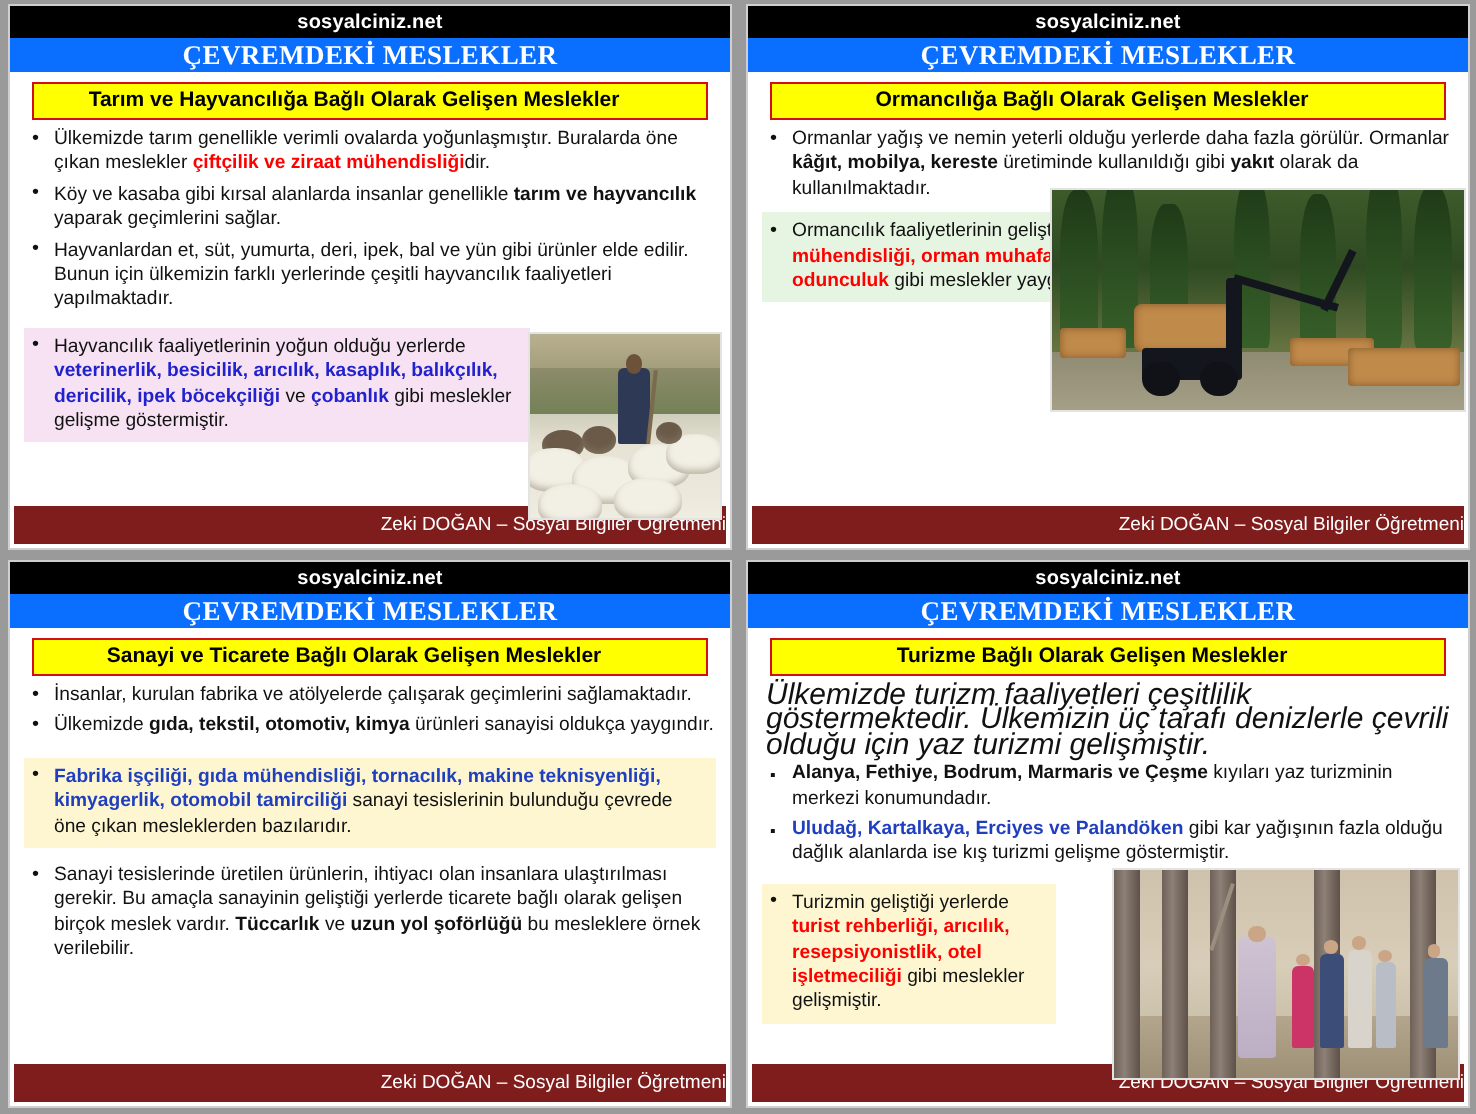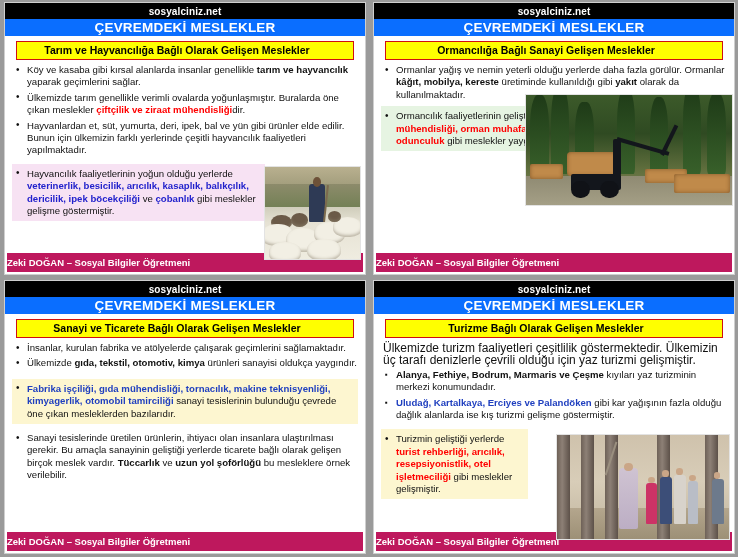--- a/index.html
+++ b/index.html
@@ -52,47 +52,48 @@
     height: 17px;
     background: #0a6eff;
     color: #ffffff;
     font-size: 13.5px;
     font-weight: bold;
     display: flex;
     align-items: center;
     justify-content: center;
     letter-spacing: 0.2px;
     flex: 0 0 auto;
+    font-family: Liberation Serif, serif;
   }
   .body {
     flex: 1 1 auto;
     position: relative;
     padding: 5px 7px 0 7px;
     box-sizing: border-box;
   }
   .subbanner {
     background: #ffff00;
     border: 1px solid #d01010;
     color: #000000;
     font-size: 10.5px;
     font-weight: bold;
     text-align: center;
     padding: 2px 20px 3px 4px;
     margin: 0 4px 4px 4px;
     box-sizing: border-box;
   }
   .footer {
     height: 19px;
-    background: #be185d;
+    background: #7f1d1d;
     color: #ffffff;
     font-size: 9.5px;
-    font-weight: bold;
+    font-weight: normal;
     display: flex;
     align-items: center;
-    justify-content: flex-start;
+    justify-content: flex-end;
     flex: 0 0 auto;
     margin: 0 2px 2px 2px;
   }
   ul.blist {
     list-style: none;
     margin: 0;
     padding: 0;
   }
   ul.blist > li {
     position: relative;
@@ -109,24 +110,25 @@
     top: -0.5px;
     font-size: 10px;
     color: #111111;
   }
   ul.blist.sq > li::before {
     content: "\25AA";
     font-size: 8px;
     top: 0.5px;
   }
   .plain-para {
-    font-size: 12px;
+    font-size: 15px;
     line-height: 12.4px;
     color: #111111;
     margin: 0 0 2px 2px;
+    font-style: italic;
   }
   .hl {
     box-sizing: border-box;
     padding: 4px 4px 4px 0;
     margin: 3px 0 3px 0;
   }
   .hl-pink { background: #f7e2f3; }
   .hl-green { background: #e6f4e2; }
   .hl-yellow { background: #fdf6d0; }
   .hl ul.blist > li { margin-bottom: 0; }
@@ -242,22 +244,22 @@
       <div class="topbar">
         <span>sosyalciniz.net</span>
       </div>
       <div class="titlebar">
         <span>ÇEVREMDEKİ MESLEKLER</span>
       </div>
       <div class="body">
         <div class="subbanner">Tarım ve Hayvancılığa Bağlı Olarak Gelişen Meslekler</div>
 
         <ul class="blist">
+          <li><span><span>Ülkemizde tarım genellikle verimli ovalarda yoğunlaşmıştır. Buralarda öne çıkan meslekler </span><span class="red">çiftçilik ve ziraat mühendisliği</span><span>dir.</span></span></li>
           <li><span><span>Köy ve kasaba gibi kırsal alanlarda insanlar genellikle </span><span class="b">tarım ve hayvancılık</span><span> yaparak geçimlerini sağlar.</span></span></li>
-          <li><span><span>Ülkemizde tarım genellikle verimli ovalarda yoğunlaşmıştır. Buralarda öne çıkan meslekler </span><span class="red">çiftçilik ve ziraat mühendisliği</span><span>dir.</span></span></li>
           <li><span><span>Hayvanlardan et, süt, yumurta, deri, ipek, bal ve yün gibi ürünler elde edilir. Bunun için ülkemizin farklı yerlerinde çeşitli hayvancılık faaliyetleri yapılmaktadır.</span></span></li>
         </ul>
 
         <div class="hl hl-pink" style="margin-top:7px; width:253px;">
           <ul class="blist">
             <li><span><span>Hayvancılık faaliyetlerinin yoğun olduğu yerlerde </span><span class="blue">veterinerlik, besicilik, arıcılık, kasaplık, balıkçılık, dericilik, ipek böcekçiliği</span><span> ve </span><span class="blue">çobanlık</span><span> gibi meslekler gelişme göstermiştir.</span></span></li>
           </ul>
         </div>
 
         <div class="photo ph-sheep" style="left:259px; top:130px; width:97px; height:94px;">
@@ -288,21 +290,21 @@
 
   <div class="slide-cell">
     <div class="slide">
       <div class="topbar">
         <span>sosyalciniz.net</span>
       </div>
       <div class="titlebar">
         <span>ÇEVREMDEKİ MESLEKLER</span>
       </div>
       <div class="body">
-        <div class="subbanner">Ormancılığa Bağlı Sanayi Gelişen Meslekler</div>
+        <div class="subbanner">Ormancılığa Bağlı Olarak Gelişen Meslekler</div>
 
         <ul class="blist">
           <li><span><span>Ormanlar yağış ve nemin yeterli olduğu yerlerde daha fazla görülür. Ormanlar </span><span class="b">kâğıt, mobilya, kereste</span><span> üretiminde kullanıldığı gibi </span><span class="b">yakıt</span><span> olarak da kullanılmaktadır.</span></span></li>
         </ul>
 
         <div class="hl hl-green" style="margin-top:5px;">
           <ul class="blist">
             <li><span><span>Ormancılık faaliyetlerinin geliştiği yerlerde </span><span class="red">orman işçiliği, orman mühendisliği, orman muhafaza memurluğu, mobilyacılık, kerestecilik ve odunculuk</span><span> gibi meslekler yaygındır.</span></span></li>
           </ul>
         </div>

